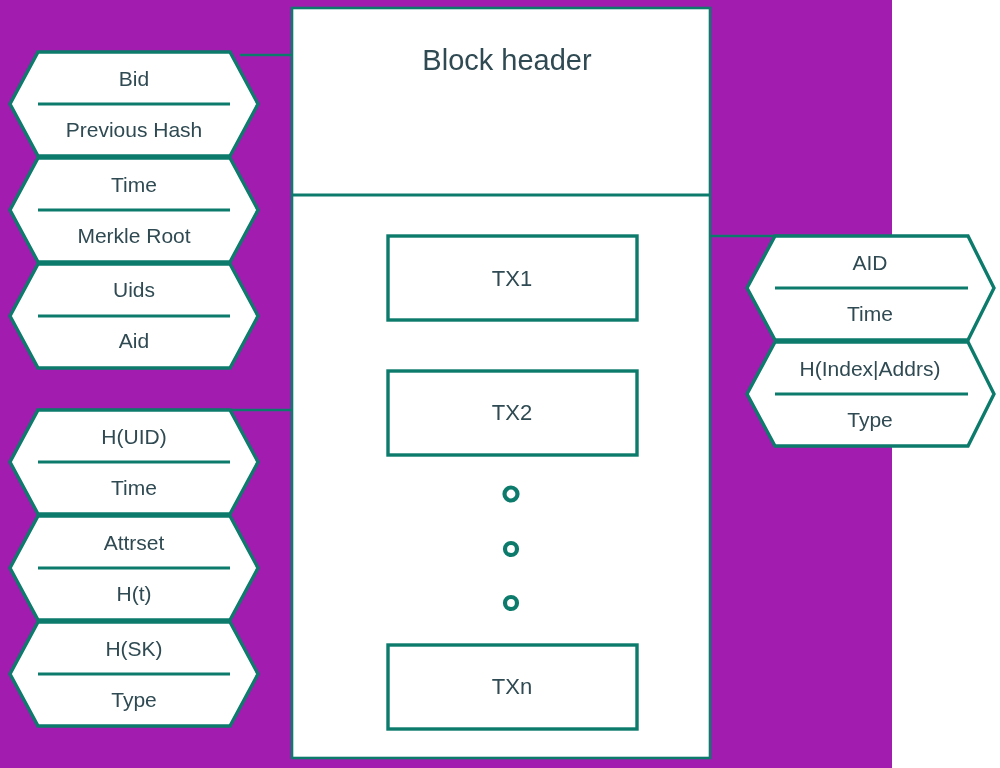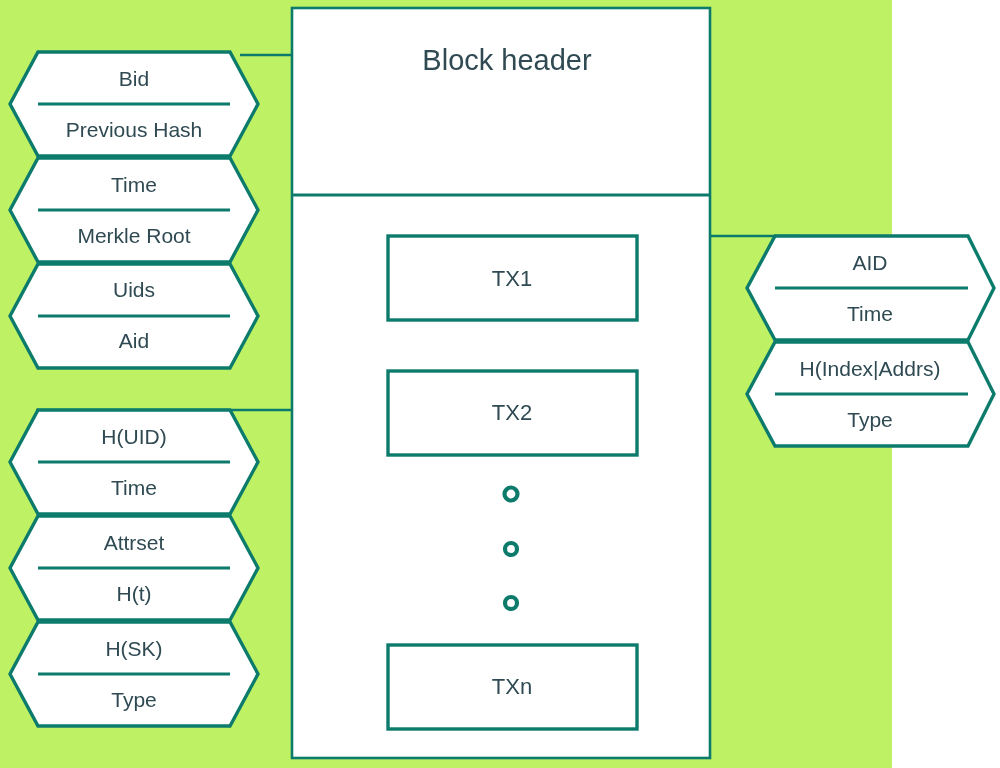--- a/index.html
+++ b/index.html
@@ -10,21 +10,21 @@
   body {
     width: 1000px;
     height: 768px;
     font-family: "Liberation Sans", sans-serif;
     overflow: hidden;
   }
   #diagram-root {
     position: relative;
     width: 892px;
     height: 768px;
-    background: #bef264;
+    background: #a21caf;
   }
   svg#diagram-svg {
     position: absolute;
     top: 0;
     left: 0;
     width: 1000px;
     height: 768px;
     display: block;
   }
   .stroke-shape {

